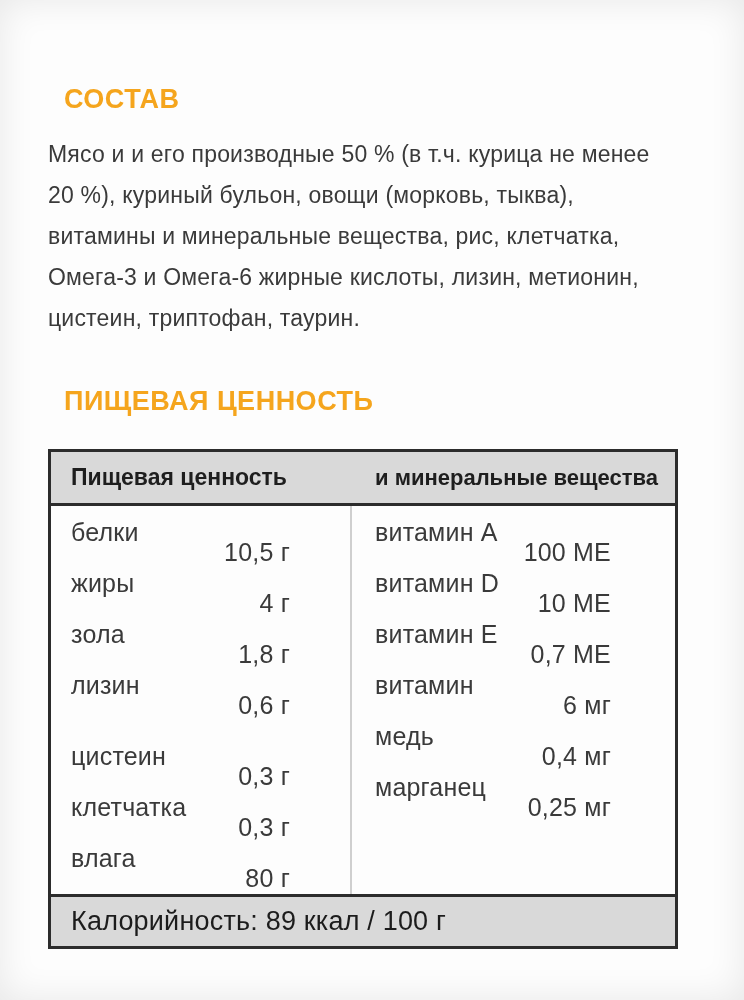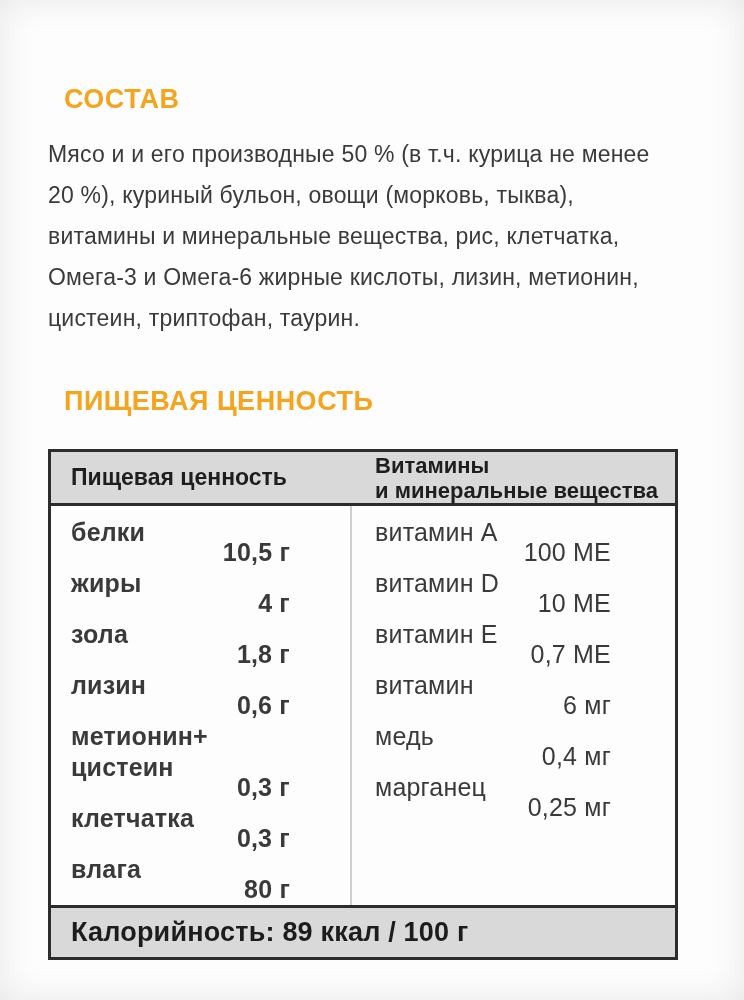--- a/index.html
+++ b/index.html
@@ -63,40 +63,39 @@
     font-weight:700;font-size:22px;line-height:25px;color:var(--heading-text);
   }
   .tbody{
     display:flex;
     min-height:265px;
   }
   .col-left{
     width:301px;box-sizing:border-box;
     padding:11px 60px 0 20px;
     border-right:2px solid #CFCFCF;
-    font-weight:bold;
   }
   .col-right{
     flex:1;box-sizing:border-box;
     padding:11px 64px 0 23px;
     border-radius:23px;
   }
   .row{
     display:flex;justify-content:space-between;
     font-size:25px;line-height:31px;color:var(--body-text);
     letter-spacing:.2px;
   }
   .row .val{white-space:nowrap;padding-left:8px;margin-top:20px;}
   .tfoot{
     border-top:3px solid var(--table-border);
     background:var(--header-bg);
     height:49px;
     display:flex;align-items:center;
     padding-left:20px;
-    font-size:27px;font-weight:700;color:#1C1C1C;
+    font-size:27px;font-weight:400;color:#1C1C1C;
     letter-spacing:.2px;
   }
 </style>
 </head>
 <body>
 
 <div class="page">
 
   <section>
     <h2 class="accent-heading">СОСТАВ</h2>
@@ -104,21 +103,20 @@
   </section>
 
   <section class="nutrition-section">
     <h2 class="accent-heading">ПИЩЕВАЯ ЦЕННОСТЬ</h2>
 
     <div class="nutri-table">
 
       <div class="thead">
         <div class="th-left">Пищевая ценность</div>
         <div class="th-right">
-          <div>Витамины</div>
           <div>и минеральные вещества</div>
         </div>
       </div>
 
       <div class="tbody">
 
         <div class="col-left">
           <div class="row">
             <span class="lbl">белки</span>
             <span class="val">10,5 г</span>
@@ -129,21 +127,20 @@
           </div>
           <div class="row">
             <span class="lbl">зола</span>
             <span class="val">1,8 г</span>
           </div>
           <div class="row">
             <span class="lbl">лизин</span>
             <span class="val">0,6 г</span>
           </div>
           <div class="row">
-            <span class="lbl">метионин+</span>
             <span class="val"></span>
           </div>
           <div class="row">
             <span class="lbl">цистеин</span>
             <span class="val">0,3 г</span>
           </div>
           <div class="row">
             <span class="lbl">клетчатка</span>
             <span class="val">0,3 г</span>
           </div>

